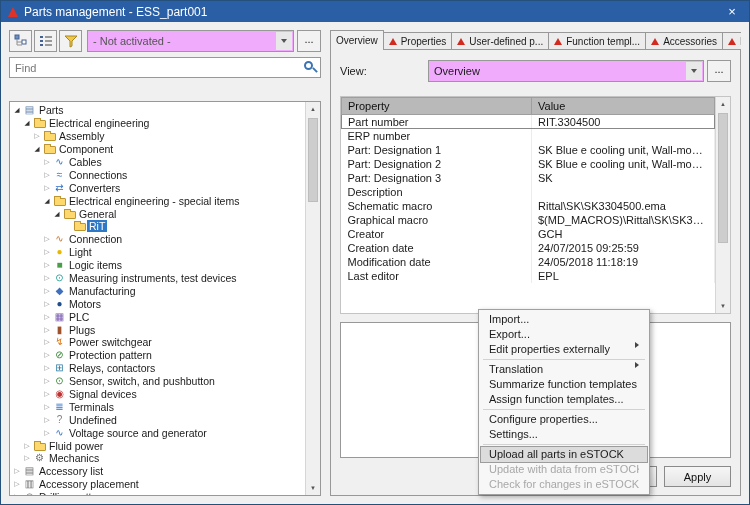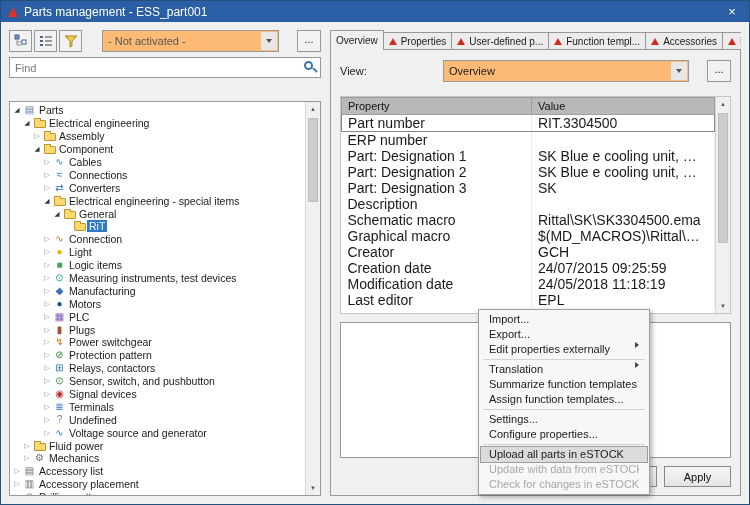--- a/index.html
+++ b/index.html
@@ -11,21 +11,21 @@
   .app-icon{width:0;height:0;border-left:5px solid transparent;border-right:5px solid transparent;border-bottom:10px solid #e03227;margin-right:6px}
   .title{font-size:12px;flex:1;white-space:nowrap}
   .close{width:34px;height:21px;display:flex;align-items:center;justify-content:center;font-size:13px;color:#fff}
 
   .client{display:flex;height:calc(100% - 21px);padding:8px}
 
   
   .left-pane{width:312px;display:flex;flex-direction:column;flex:none}
   .toolbar{display:flex;align-items:center;margin-bottom:5px}
   .tbtn{width:23px;height:22px;background:#f2f2f2;border:1px solid #989898;display:flex;align-items:center;justify-content:center;margin-right:2px}
-  .combo{height:22px;border:1px solid #989898;background:#fdba74;display:flex;align-items:center;flex:1;min-width:0;position:relative;padding:0 18px 0 5px;margin:0 18px;white-space:nowrap;overflow:hidden}
+  .combo{height:22px;border:1px solid #989898;background:#f0abfc;display:flex;align-items:center;flex:1;min-width:0;position:relative;padding:0 18px 0 5px;margin:0 3px;white-space:nowrap;overflow:hidden}
   .combo .arrowbox{position:absolute;right:1px;top:1px;bottom:1px;width:16px;background:#e8e8e8;display:flex;align-items:center;justify-content:center}
   .dd-arrow{width:0;height:0;border-left:3px solid transparent;border-right:3px solid transparent;border-top:4px solid #555}
   .morebtn{width:24px;height:22px;border:1px solid #989898;background:#f2f2f2;text-align:center;line-height:16px;font-size:11px}
   .muted{color:#555}
 
   .findrow{position:relative;margin-bottom:23px}
   .find-input{width:100%;height:21px;border:1px solid #989898;padding:0 24px 0 5px;font:11px "Liberation Sans",sans-serif;color:#333;background:#fff}
   .find-input::placeholder{color:#777}
   .mag{position:absolute;right:8px;top:4px;width:9px;height:9px;border:2px solid #3c73b5;border-radius:50%}
   .mag::after{content:"";position:absolute;left:6px;top:6px;width:6px;height:2px;background:#3c73b5;transform:rotate(45deg)}
@@ -57,21 +57,21 @@
   .tab.selected{background:#f0f0f0;margin-top:0;margin-bottom:-1px;border-bottom:1px solid #f0f0f0;z-index:2;position:relative}
   .tab-marker{width:0;height:0;border-left:4px solid transparent;border-right:4px solid transparent;border-bottom:7px solid #d22a1f;margin-right:4px;flex:none}
 
   .tab-content{flex:1;border:1px solid #989898;background:#f0f0f0;margin-top:-1px;padding:10px 9px 8px 9px;display:flex;flex-direction:column;min-height:0;position:relative;z-index:1}
   .view-row{display:flex;align-items:center;margin-bottom:14px}
   .view-label{width:85px;flex:none}
 
   .table-wrap{height:218px;background:#fff;border:1px solid #c4c4c4;position:relative;padding-right:15px;flex:none}
   table{width:100%;border-collapse:collapse;table-layout:fixed}
   th{background:#b9b9b9;color:#111;text-align:left;font-weight:400;padding:0 6px;height:17px;border:1px solid #9e9e9e;font-size:11px}
-  td{padding:0 6px;height:14px;border-right:1px solid #ececec;overflow:hidden;white-space:nowrap;text-overflow:ellipsis;font-size:14px}
+  td{padding:0 6px;height:14px;border-right:1px solid #ececec;overflow:hidden;white-space:nowrap;text-overflow:ellipsis;font-size:11px}
   tr.sel td{border-top:1px solid #888;border-bottom:1px solid #888}
   tr.sel td:first-child{border-left:1px solid #888}
   tr.sel td:last-child{border-right:1px solid #888}
 
   .preview{flex:1;margin-top:8px;background:#fff;border:1px solid #989898}
   .btn-row{display:flex;justify-content:flex-end;margin-top:8px;gap:7px;flex:none}
   .btn{width:67px;height:21px;border:1px solid #8a8a8a;background:linear-gradient(#f6f6f6,#e4e4e4);font:11px "Liberation Sans",sans-serif;color:#111}
 
   
   .menu{position:absolute;left:477px;top:308px;width:172px;background:#f7f7f7;border:1px solid #a0a0a0;box-shadow:2px 2px 5px rgba(0,0,0,.3);padding:2px;z-index:50}
@@ -535,24 +535,24 @@
         <span class="sub"></span>
       </div>
       <div class="mi">
         <span class="lab">Summarize function templates</span>
       </div>
       <div class="mi">
         <span class="lab">Assign function templates...</span>
       </div>
       <div class="sep"></div>
       <div class="mi">
+        <span class="lab">Configure properties...</span>
+      </div>
+      <div class="mi">
         <span class="lab">Settings...</span>
-      </div>
-      <div class="mi">
-        <span class="lab">Configure properties...</span>
       </div>
       <div class="sep"></div>
       <div class="mi hl">
         <span class="lab">Upload all parts in eSTOCK</span>
       </div>
       <div class="mi dis">
         <span class="lab">Update with data from eSTOCK</span>
       </div>
       <div class="mi dis">
         <span class="lab">Check for changes in eSTOCK</span>

